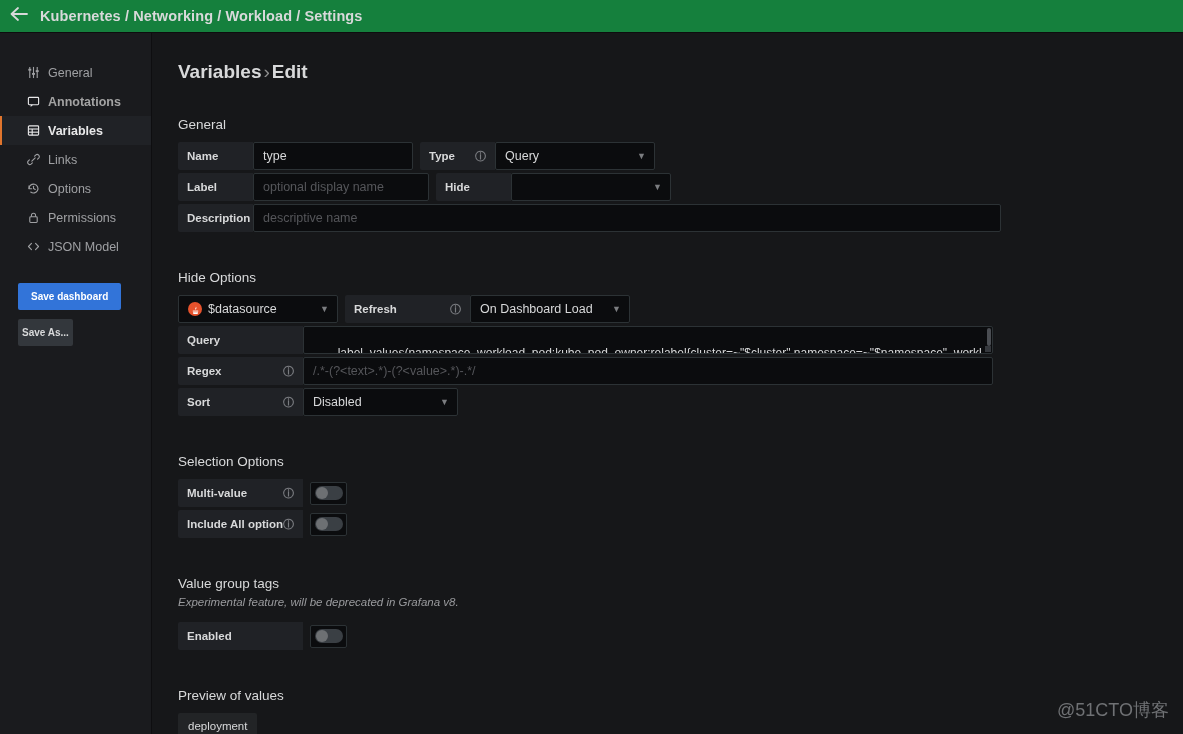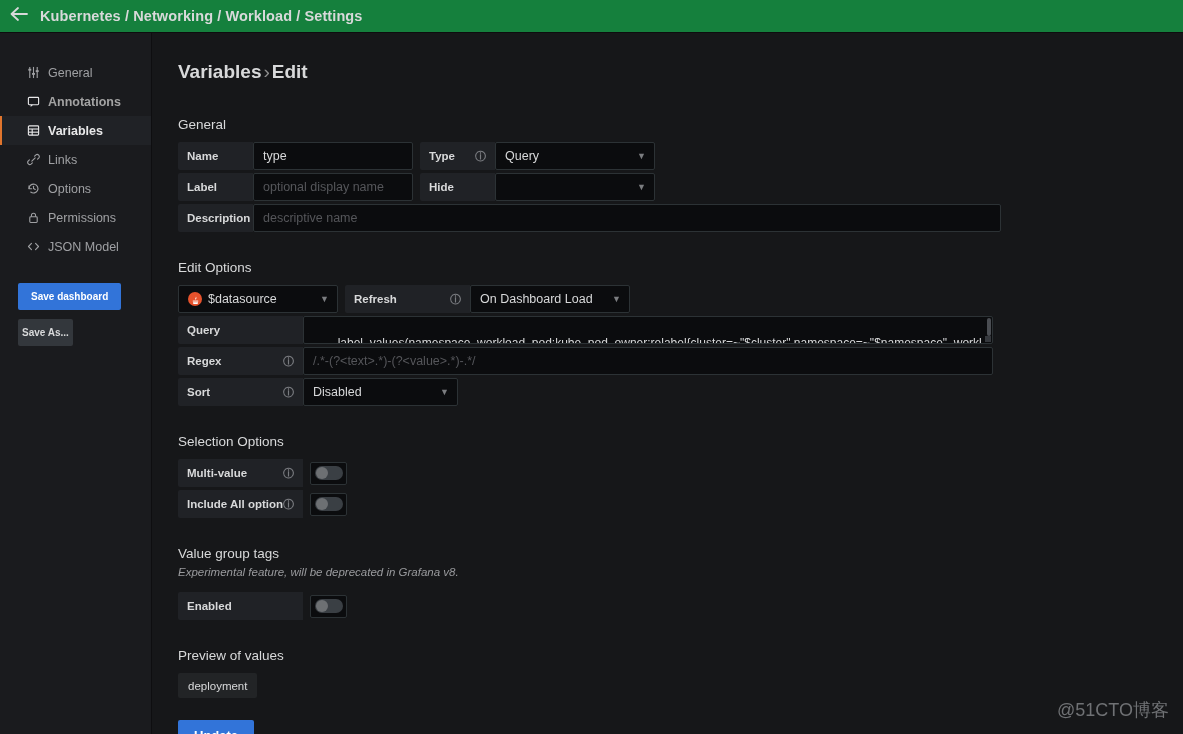--- a/index.html
+++ b/index.html
@@ -77,21 +77,21 @@
     color: #d8d9da; font-size: 19px; font-weight: bold; margin-bottom: 34px;
   }
   #page-title .chev { color: #8e8e8e; font-weight: normal; margin: 0 2px; }
 
   .section-head {
     color: #d8d9da; font-size: 13.5px; margin-bottom: 10px; font-weight: normal;
   }
   .section-note {
     color: #9a9b9e; font-size: 11.5px; font-style: italic; margin: -5px 0 14px 0;
   }
-  .rows { margin-bottom: 28px; }
+  .rows { margin-bottom: 38px; }
   .row { display: flex; align-items: center; margin-bottom: 3px; }
 
   .lbl {
     background: #202226; color: #d8d9da;
     font-size: 11.5px; font-weight: bold;
     height: 28px; display: flex; align-items: center;
     padding: 0 9px; border-radius: 2px 0 0 2px;
     white-space: nowrap;
   }
   .lbl.w75 { width: 75px; }
@@ -301,37 +301,37 @@
         <span class="info">ⓘ</span>
       </div>
       <div class="sel" style="width:160px">
         <span>Query</span>
         <span class="caret">▼</span>
       </div>
     </div>
 
     <div class="row">
       <div class="lbl w75">Label</div>
-      <div class="inp placeholder" style="width:160px">optional display name</div>
+      <div class="inp placeholder" style="width:176px">optional display name</div>
       <div class="gap"></div>
       <div class="lbl w75">Hide</div>
       <div class="sel" style="width:160px">
         <span></span>
         <span class="caret">▼</span>
       </div>
     </div>
 
     <div class="row">
       <div class="lbl w75">Description</div>
       <div class="inp placeholder" style="width:748px">descriptive name</div>
     </div>
   </div>
 
   
-  <div class="section-head">Edit Options</div>
+  <div class="section-head">Hide Options</div>
   <div class="rows">
 
     <div class="row">
       <div class="sel" style="width:160px">
         <span class="ds-icon">
           <svg width="9" height="9" viewBox="0 0 10 10">
             <path d="M5 .8 C6.6 2.4 4 3.4 5 5.2 C6.4 4.2 6.4 2.6 5 .8Z" fill="#fff"></path>
             <rect x="2" y="6.2" width="6" height="1.1" fill="#fff"></rect>
             <path d="M2.2 8 h5.6 a2.8 2.8 0 0 1-5.6 0Z" fill="#fff"></path>
           </svg>

